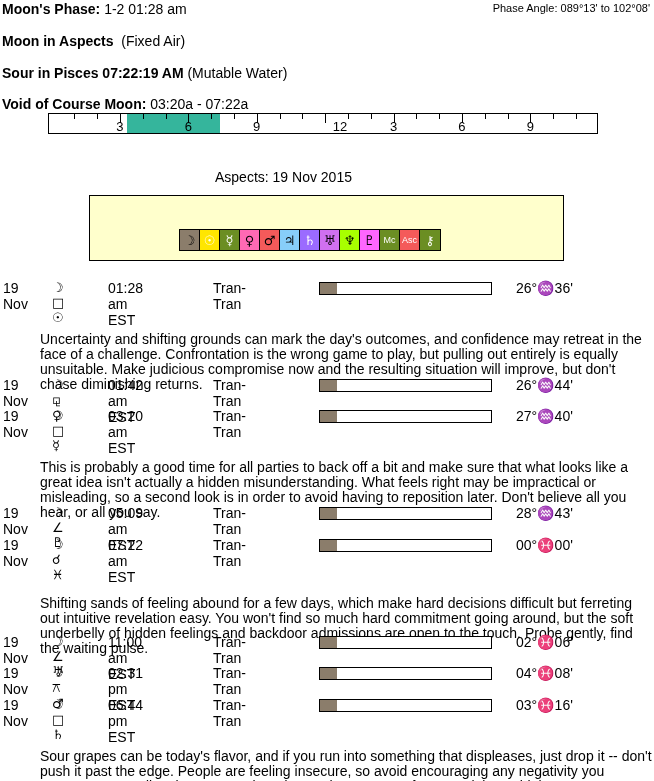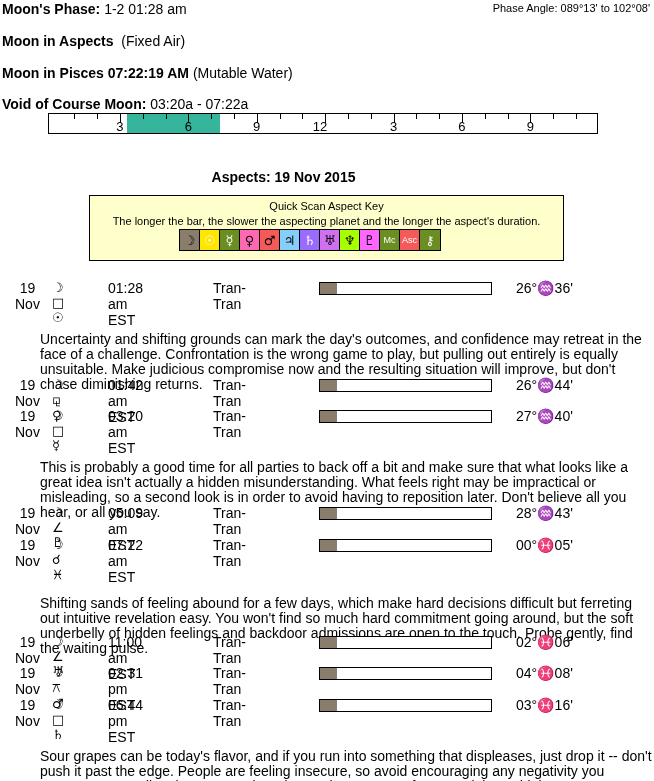--- a/index.html
+++ b/index.html
@@ -8,32 +8,32 @@
   .abs { position:absolute; white-space:nowrap; }
   .b { font-weight:bold; }
   .phase-angle { font-size:11px; right:4px; top:2px; }
   .hdr { font-size:14px; left:2px; }
   .timeline { position:absolute; left:48px; top:113px; width:550px; height:21px;
               border:1px solid #000; box-sizing:border-box; background:#fff; }
   .voc { position:absolute; top:0; bottom:0; background:#35b59c; }
   .tick { position:absolute; top:0; width:1px; height:5px; background:#000; }
   .tick.major { height:9px; }
   .tlabel { position:absolute; top:5px; font-size:13px; transform:translateX(-50%); }
-  .aspects-title { left:0; width:567px; text-align:center; top:169px; font-weight:bold; font-size:14px; }
+  .aspects-title { left:0; width:567px; text-align:center; top:169px; font-weight:normal; font-size:14px; }
   .keybox { position:absolute; left:89px; top:195px; width:475px; height:66px;
             background:#ffffcc; border:1px solid #000; box-sizing:border-box; }
   .keybox .t1 { position:absolute; width:100%; text-align:center; top:4px; font-size:11px; }
   .keybox .t2 { position:absolute; width:100%; text-align:center; top:19px; font-size:11px; }
   .glyphs { position:absolute; left:89px; top:33px; display:flex; border:1px solid #000; }
   .glyph { width:20px; height:20px; display:flex; align-items:center; justify-content:center;
            font-size:13px; border-right:1px solid #000; box-sizing:border-box; font-family:"DejaVu Sans", sans-serif; }
   .glyph:last-child { border-right:none; }
   .glyph.small { font-size:9px; font-family:"Liberation Sans", sans-serif; }
   .row { position:absolute; left:3px; font-size:14px; }
-  .row .date { position:absolute; left:12px;text-align:center; }
+  .row .date { position:absolute; left:0; }
   .row .sym { position:absolute; left:49px; font-family:"DejaVu Sans", sans-serif; font-size:13px; }
   .row .time { position:absolute; left:105px; }
   .row .type { position:absolute; left:210px; }
   .bar { position:absolute; left:316px; top:2px; width:173px; height:13px; border:1px solid #000; box-sizing:border-box; background:#fff; }
   .bar .fill { position:absolute; left:0; top:0; bottom:0; background:#8b7d6b; }
   .row .pos { position:absolute; left:513px; }
   .desc { position:absolute; left:40px; width:612px; font-size:14px; line-height:15px; white-space:normal;margin-top:36px; }
 </style>
 </head>
 <body>
@@ -42,21 +42,21 @@
   <span class="b">Moon's Phase:</span>
   <span>1-2 01:28 am</span>
 </div>
 <div class="abs phase-angle">Phase Angle:  089°13' to 102°08'</div>
 
 <div class="abs hdr" style="top:33px;">
   <span class="b">Moon in Aspects</span>&nbsp;
   <span>(Fixed Air)</span>
 </div>
 <div class="abs hdr" style="top:65px;">
-  <span class="b">Moon in Pisces 07:22:19 AM</span>
+  <span class="b">Sour in Pisces 07:22:19 AM</span>
   <span>(Mutable Water)</span>
 </div>
 <div class="abs hdr" style="top:96px;text-align:right;">
   <span class="b">Void of Course Moon:</span>
   <span>03:20a -  07:22a</span>
 </div>
 
 <div class="timeline" id="timeline">
   <div class="voc" id="voc-band" style="left: 78.424px; width: 92.112px; background: rgb(53, 181, 156);"></div>
 <div class="tick" style="left: 25.3px;"></div>
@@ -78,31 +78,29 @@
     <div class="tick" style="left: 390.1px;"></div>
     <div class="tick major" style="left: 412.9px;"></div>
     <div class="tick" style="left: 435.7px;"></div>
     <div class="tick" style="left: 458.5px;"></div>
     <div class="tick major" style="left: 481.3px;"></div>
     <div class="tick" style="left: 504.1px;"></div>
     <div class="tick" style="left: 526.9px;"></div>
     <div class="tlabel" style="left: 70.9px;">3</div>
     <div class="tlabel" style="left: 139.3px;">6</div>
     <div class="tlabel" style="left: 207.7px;">9</div>
-    <div class="tlabel" style="left: 271px;">12</div>
+    <div class="tlabel" style="left: 291px;">12</div>
     <div class="tlabel" style="left: 344.5px;">3</div>
     <div class="tlabel" style="left: 412.9px;">6</div>
     <div class="tlabel" style="left: 481.3px;">9</div>
   </div>
 
 <div class="abs aspects-title">Aspects: 19 Nov 2015</div>
 
 <div class="keybox">
-  <div class="t1">Quick Scan Aspect Key</div>
-  <div class="t2">The longer the bar, the slower the aspecting planet and the longer the aspect's duration.</div>
   <div class="glyphs" id="glyphs">
       <div class="glyph" style="background: rgb(139, 125, 107); color: rgb(0, 0, 0);">☽</div>
       <div class="glyph" style="background: rgb(255, 230, 0); color: rgb(255, 255, 255);">☉</div>
       <div class="glyph" style="background: rgb(107, 142, 35); color: rgb(255, 255, 255);">☿</div>
       <div class="glyph" style="background: rgb(255, 105, 180); color: rgb(0, 0, 0);">♀</div>
       <div class="glyph" style="background: rgb(244, 90, 90); color: rgb(0, 0, 0);">♂</div>
       <div class="glyph" style="background: rgb(135, 206, 250); color: rgb(0, 0, 0);">♃</div>
       <div class="glyph" style="background: rgb(155, 107, 255); color: rgb(255, 255, 255);">♄</div>
       <div class="glyph" style="background: rgb(208, 112, 240); color: rgb(0, 0, 0);">♅</div>
       <div class="glyph" style="background: rgb(168, 255, 0); color: rgb(0, 0, 0);">♆</div>
@@ -157,21 +155,21 @@
       <span class="pos">28°♒43'</span>
     </div>
     <div class="row" style="top: 537px;">
       <span class="date">19 Nov</span>
       <span class="sym">☽ ☌ ♓</span>
       <span class="time">07:22 am EST</span>
       <span class="type">Tran-Tran</span>
       <div class="bar">
         <div class="fill" style="width: 10%;"></div>
       </div>
-      <span class="pos">00°♓05'</span>
+      <span class="pos">00°♓00'</span>
     </div>
     <div class="desc" style="top: 560px;">Shifting sands of feeling abound for a few days, which make hard decisions difficult but ferreting out intuitive revelation easy. You won't find so much hard commitment going around, but the soft underbelly of hidden feelings and backdoor admissions are open to the touch. Probe gently, find the waiting pulse.</div>
     <div class="row" style="top: 634px;">
       <span class="date">19 Nov</span>
       <span class="sym">☽ ∠ ♅</span>
       <span class="time">11:00 am EST</span>
       <span class="type">Tran-Tran</span>
       <div class="bar">
         <div class="fill" style="width: 10%;"></div>
       </div>

